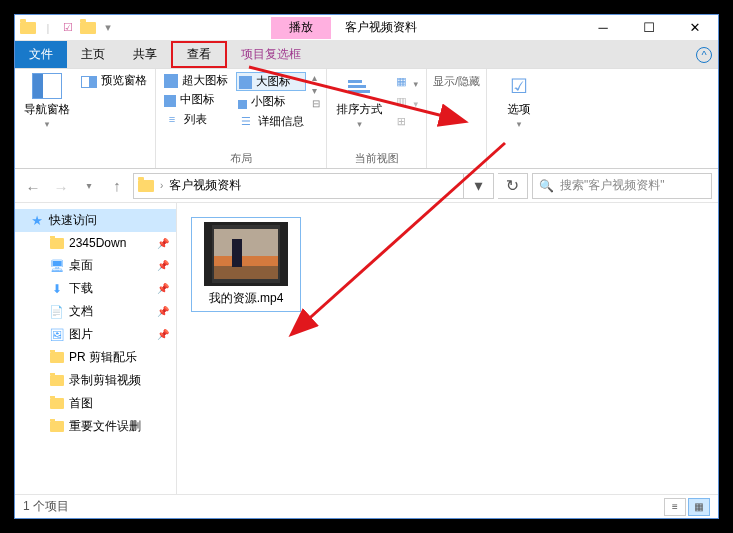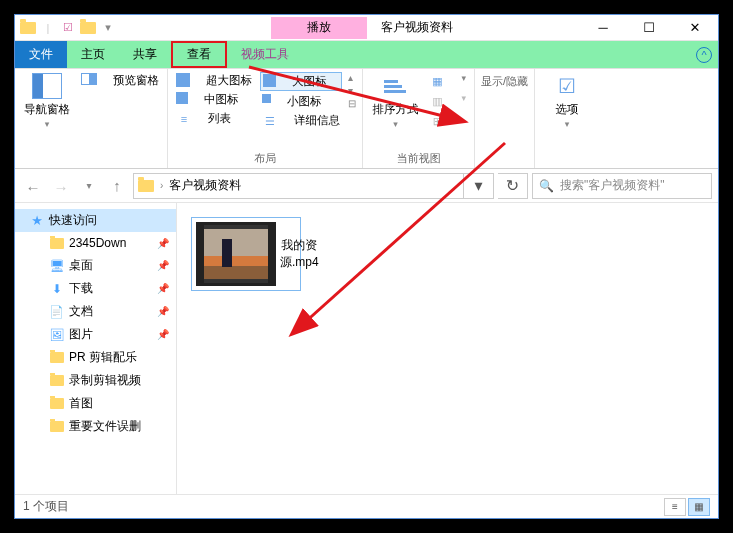--- a/index.html
+++ b/index.html
@@ -5,40 +5,40 @@
 * { box-sizing: border-box; margin: 0; padding: 0; font-family: "Microsoft YaHei", sans-serif; }
 body { width: 733px; height: 533px; background: #000; position: relative; }
 .window { position: absolute; left: 14px; top: 14px; width: 705px; height: 505px; background: #fff; border: 1px solid #5a8fd6; display: flex; flex-direction: column; }
 
 
 .titlebar { height: 26px; background: #fff; display: flex; align-items: center; border-bottom: 1px solid #e5e5e5; }
 .qat { display: flex; align-items: center; gap: 2px; padding: 0 4px; }
 .qat-icon { width: 18px; height: 18px; display: flex; align-items: center; justify-content: center; font-size: 11px; }
 .folder-mini { width: 16px; height: 12px; background: #ffd86b; border-radius: 1px; position: relative; }
 .folder-mini::before { content: ""; position: absolute; top: -3px; left: 0; width: 6px; height: 3px; background: #ffd86b; border-radius: 1px 1px 0 0; }
-.tab-play { background: #ffb0e0; height: 22px; padding: 0 36px; display: flex; align-items: center; font-size: 12px; margin-left: 150px; }
+.tab-play { background: #ffb0e0; height: 22px; padding: 0 18px; display: flex; align-items: center; font-size: 12px; margin-left: 150px; }
 .title-text { font-size: 12px; margin-left: 14px; }
 .win-controls { margin-left: auto; display: flex; }
 .win-btn { width: 46px; height: 26px; display: flex; align-items: center; justify-content: center; font-size: 13px; }
 
 
-.tabs { height: 28px; display: flex; align-items: stretch; background: #86efac; border-bottom: 1px solid #e0e0e0; position: relative; }
+.tabs { height: 28px; display: flex; align-items: stretch; background: #e5e5e5; border-bottom: 1px solid #e0e0e0; position: relative; }
 .tab { padding: 0 14px; display: flex; align-items: center; font-size: 12px; cursor: pointer; }
 .tab-file { background: #1979ca; color: #fff; }
 .tab-view { border: 2px solid #e1171d; }
 .tab-tools { color: #a03b8f; }
 .help-icon { position: absolute; right: 6px; top: 6px; width: 16px; height: 16px; border: 1px solid #1979ca; border-radius: 50%; color: #1979ca; font-size: 11px; display: flex; align-items: center; justify-content: center; }
 
 
 .ribbon { height: 100px; background: #fff; display: flex; border-bottom: 1px solid #d0d0d0; }
 .rgroup { border-right: 1px solid #e3e3e3; display: flex; flex-direction: column; padding: 3px 6px 0; }
 .rgroup-body { flex: 1; display: flex; gap: 6px; align-items: flex-start; }
 .rgroup-label { text-align: center; font-size: 11px; color: #666; padding: 2px 0; }
 .rcol { display: flex; flex-direction: column; gap: 2px; }
-.rbtn { display: flex; align-items: flex-start; gap: 16px; font-size: 11.5px; padding: 1px 2px; white-space: nowrap; }
+.rbtn { display: flex; align-items: flex-end; gap: 4px; font-size: 11.5px; padding: 1px 2px; white-space: nowrap; }
 .ricon { width: 16px; height: 16px; display: inline-flex; align-items: center; justify-content: center; font-size: 11px; }
 .big-btn { display: flex; flex-direction: column; align-items: center; width: 52px; font-size: 11.5px; gap: 2px; }
 .big-icon { width: 32px; height: 28px; display: flex; align-items: center; justify-content: center; }
 .navpane-icon { width: 30px; height: 26px; border: 1px solid #6ba4e6; background: linear-gradient(90deg, #4a8ad4 0 35%, #fff 35%); }
 .checkbox-line { display: flex; align-items: center; gap: 4px; font-size: 11.5px; padding: 1px 2px; }
 .checkbox-line input { width: 13px; height: 13px; }
 .highlight-ext { border: 2px solid #e1171d; padding: 0 2px; }
 .sort-icon { display: flex; flex-direction: column; gap: 2px; }
 .sort-icon span { width: 22px; height: 3px; background: #6ba4e6; }
 .sort-icon span:nth-child(1){width:14px} .sort-icon span:nth-child(2){width:18px}
@@ -55,21 +55,21 @@
 .sidebar { width: 162px; border-right: 1px solid #e5e5e5; overflow-y: auto; padding: 6px 0; }
 .tree-item { display: flex; align-items: center; gap: 4px; padding: 3px 6px 3px 14px; font-size: 12px; cursor: pointer; position: relative; }
 .tree-item.lvl2 { padding-left: 34px; }
 .tree-item.selected { background: #cde8ff; }
 .tree-icon { width: 16px; height: 16px; display: flex; align-items: center; justify-content: center; }
 .folder-icon { width: 14px; height: 11px; background: #ffd86b; border-radius: 1px; position: relative; }
 .folder-icon::before { content:""; position:absolute; top:-2px; left:0; width:5px; height:2px; background:#ffd86b; }
 .star-icon { color: #4aa3ff; font-size: 13px; }
 .expand { position: absolute; right: 6px; color: #888; font-size: 10px; }
 .main { flex: 1; padding: 14px; position: relative; }
-.file-tile { width: 110px; border: 1px solid #7fb9f0; padding: 4px; display: flex; flex-direction: row; align-items: center; gap: 4px; }
+.file-tile { width: 110px; border: 1px solid #7fb9f0; padding: 4px; display: flex; flex-direction: column; align-items: center; gap: 4px; }
 .thumb { width: 84px; height: 64px; background: #333; border: 3px solid #222; border-left: 8px solid #222; border-right: 8px solid #222; position: relative; display:flex; align-items:center; justify-content:center; }
 .thumb-inner { width: 64px; height: 50px; background: linear-gradient(#b7a896 0 55%, #d47a3e 55% 75%, #8a5e3a 75%); position: relative; }
 .thumb-person { position:absolute; left:18px; top:10px; width:10px; height:28px; background:#1a1a2e; }
 .file-label { font-size: 12px; text-align: center; }
 
 
 .statusbar { height: 24px; border-top: 1px solid #e5e5e5; display: flex; align-items: center; padding: 0 8px; font-size: 12px; color: #555; }
 .view-toggles { margin-left: auto; display: flex; gap: 2px; }
 .vt { width: 22px; height: 18px; border: 1px solid #ccc; display:flex; align-items:center; justify-content:center; font-size:10px; }
 .vt.active { background: #cde8ff; border-color: #7fb9f0; }
@@ -101,21 +101,21 @@
       <div class="win-btn">☐</div>
       <div class="win-btn">✕</div>
     </div>
   </div>
 
   <div class="tabs">
     <div class="tab tab-file">文件</div>
     <div class="tab">主页</div>
     <div class="tab">共享</div>
     <div class="tab tab-view">查看</div>
-    <div class="tab tab-tools">视频工具</div>
+    <div class="tab tab-tools">项目复选框</div>
     <div class="help-icon">^</div>
   </div>
 
   <div class="ribbon">
     <div class="rgroup">
       <div class="rgroup-body">
         <div class="big-btn">
           <div class="big-icon">
               <div class="navpane-icon"></div>
             </div>

